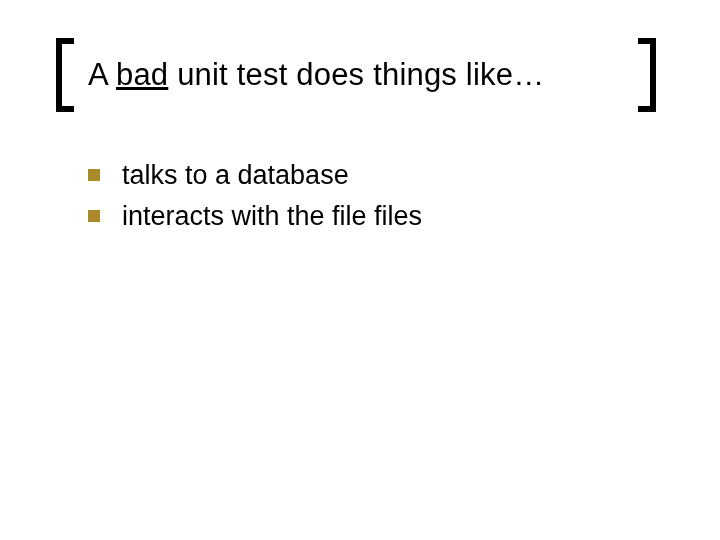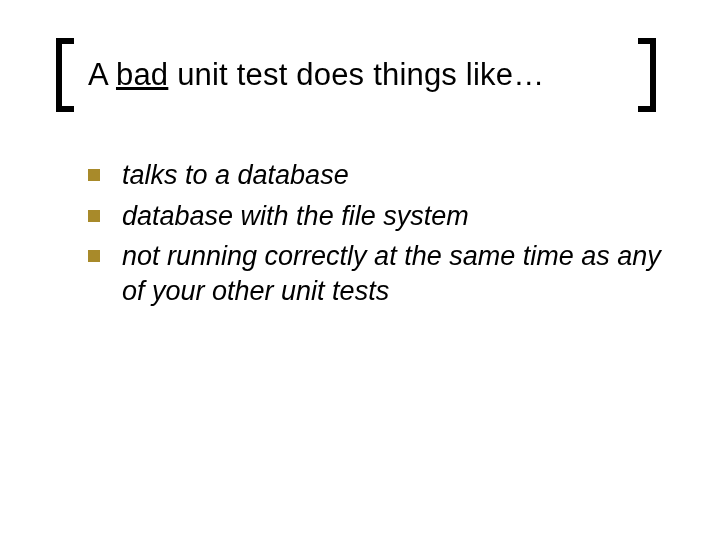--- a/index.html
+++ b/index.html
@@ -61,21 +61,20 @@
     letter-spacing: 0.2px;
   }
   .title .bad {
     text-decoration: underline;
   }
   .body {
     position: absolute;
     top: 158px;
     left: 88px;
     right: 48px;
-    font-style: italic;
   }
   .item {
     display: flex;
     align-items: flex-start;
     margin-bottom: 6px;
   }
   .bullet {
     width: 12px;
     height: 12px;
     background: #a88a2a; 
@@ -105,21 +104,17 @@
       </div>
   </div>
 
   <div class="body">
     <div class="item">
       <div class="bullet"></div>
       <div class="txt">talks to a database</div>
     </div>
     <div class="item">
       <div class="bullet"></div>
-      <div class="txt">database with the file system</div>
-    </div>
-    <div class="item">
-      <div class="bullet"></div>
-      <div class="txt">not running correctly at the same time as any of your other unit tests</div>
+      <div class="txt">interacts with the file files</div>
     </div>
   </div>
 
 </div>
 
 </body></html>

